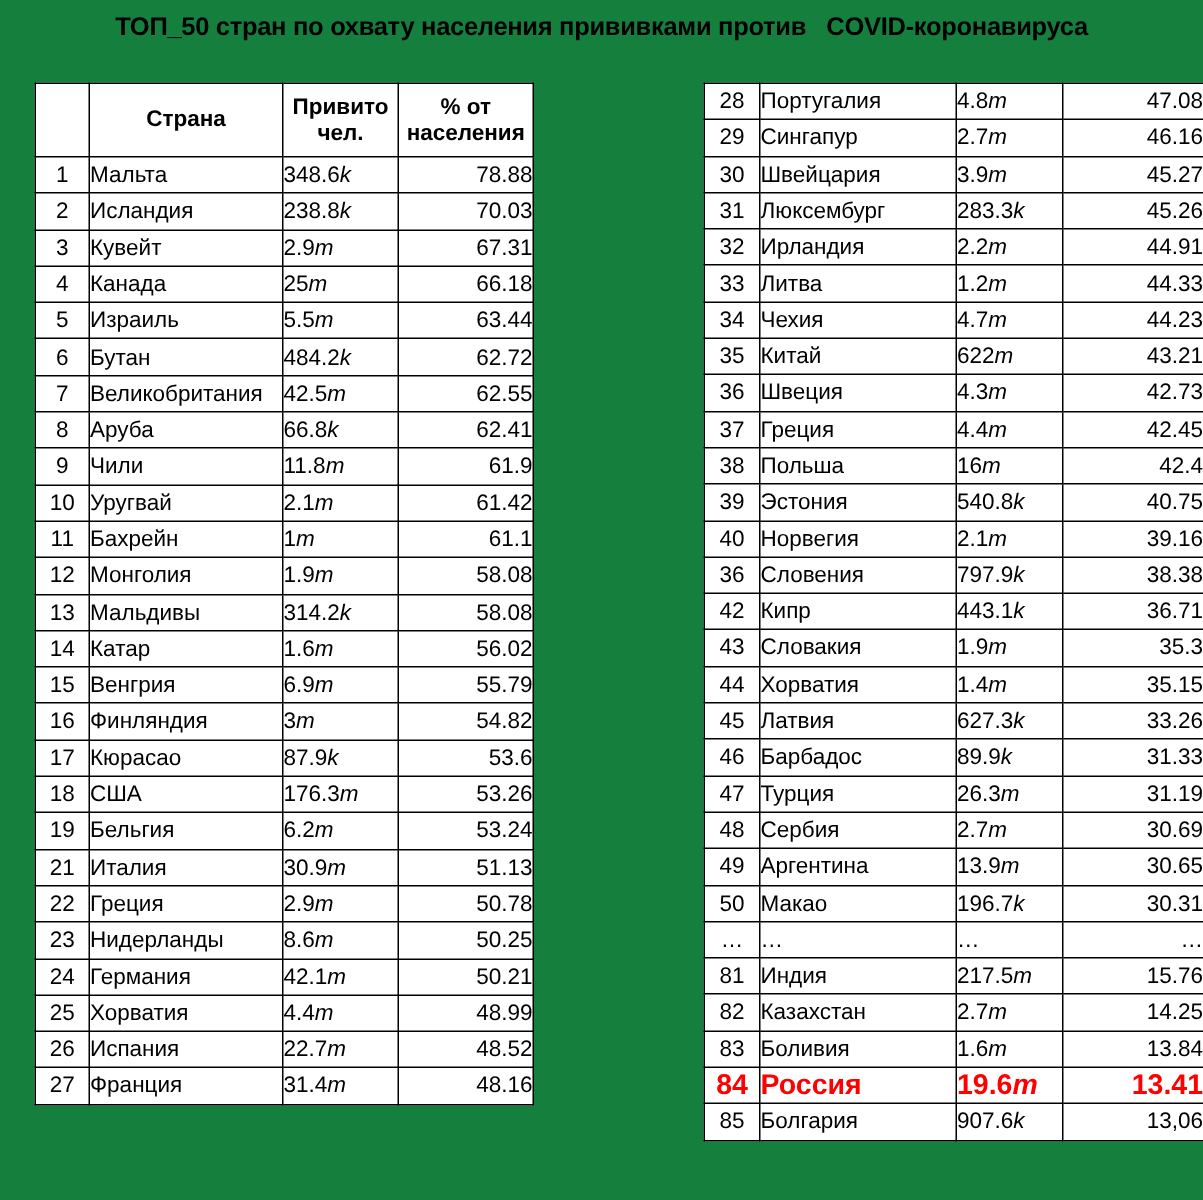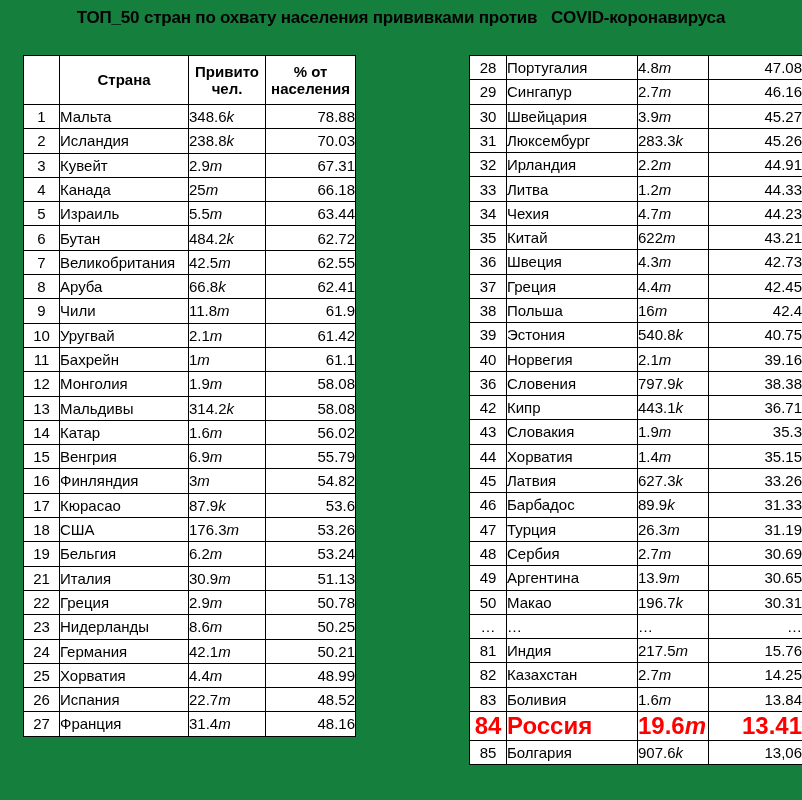--- a/index.html
+++ b/index.html
@@ -53,21 +53,21 @@
     text-align: center;
     padding: 2px 2px;
   }
   .c-rank    { text-align: center; }
   td.c-country { text-align: left; padding-left: 9px; }
   td.c-vacc    { text-align: left; padding-left: 9px; }
   .c-pct     { text-align: right; }
   td i { font-style: italic; }
   tr.hl td {
     font-weight: bold;
-    font-size: 24px;
+    font-size: 19px;
     margin-left: 32px;
   }
   col.w-rank-l  { width: 36px; }
   col.w-ctry-l  { width: 129px; }
   col.w-vacc-l  { width: 77px; }
   col.w-pct-l   { width: 90px; }
   col.w-rank-r  { width: 37px; }
   col.w-ctry-r  { width: 131px; }
   col.w-vacc-r  { width: 71px; }
   col.w-pct-r   { width: 94px; }

